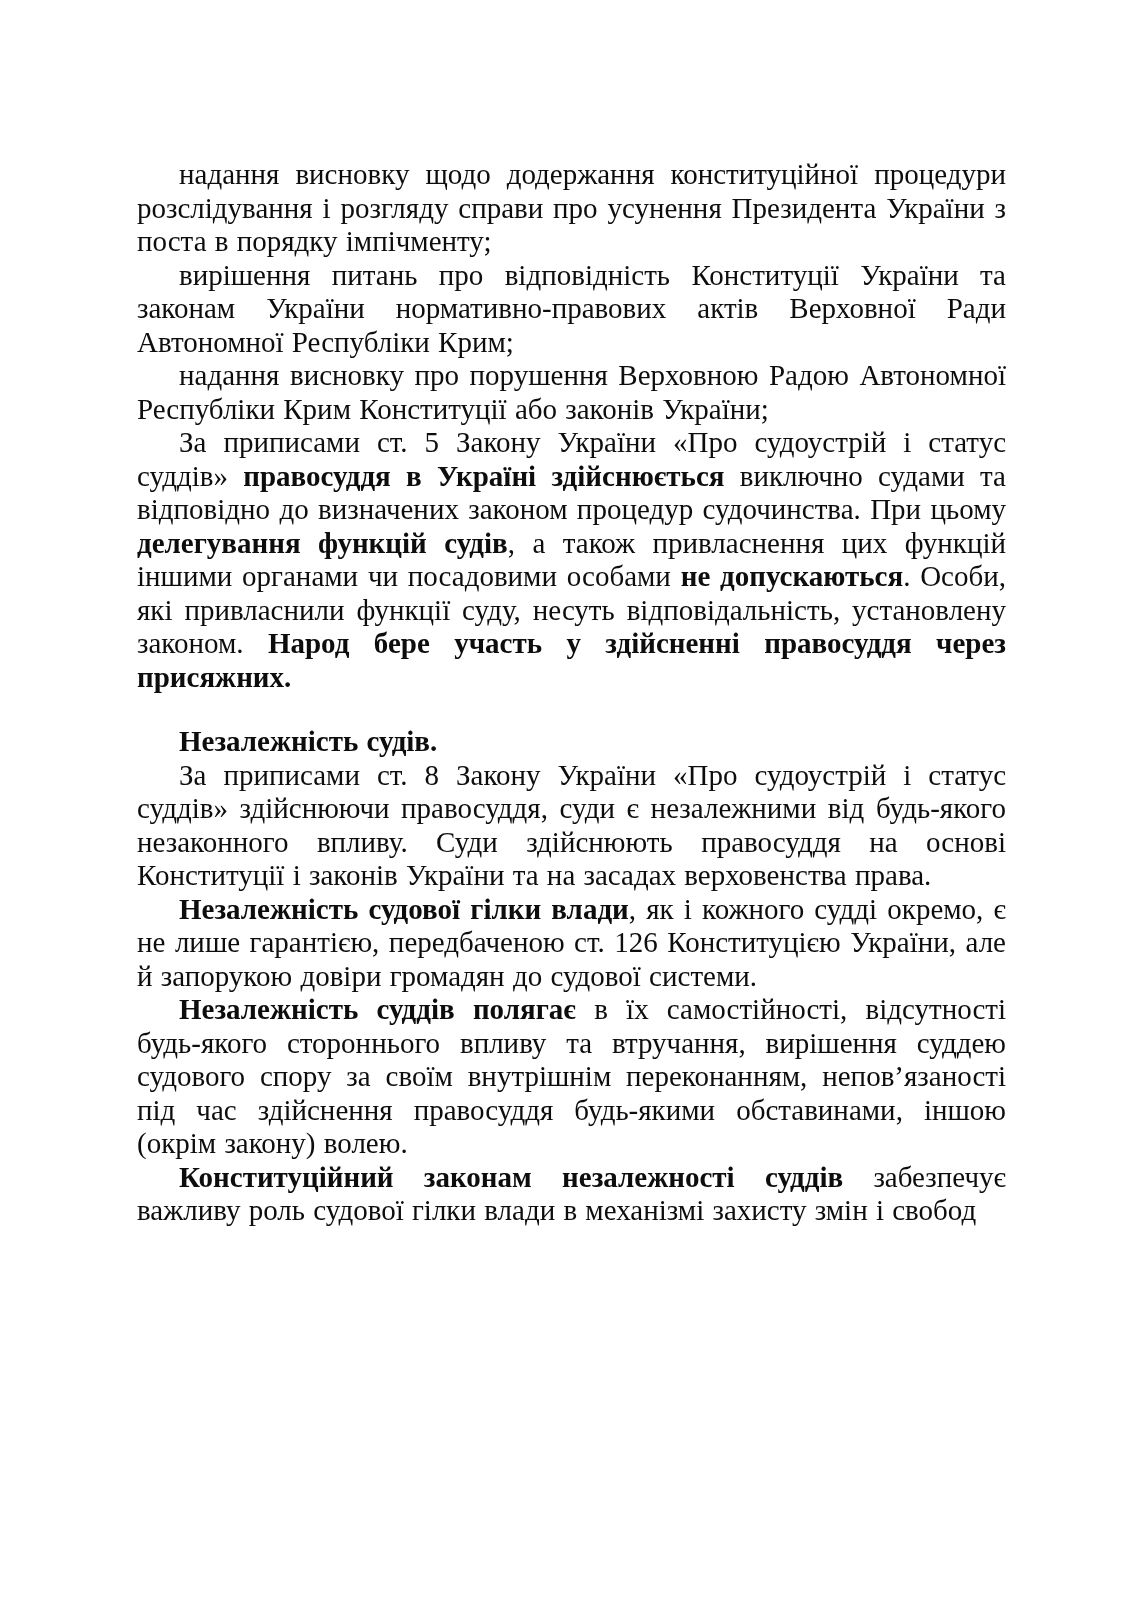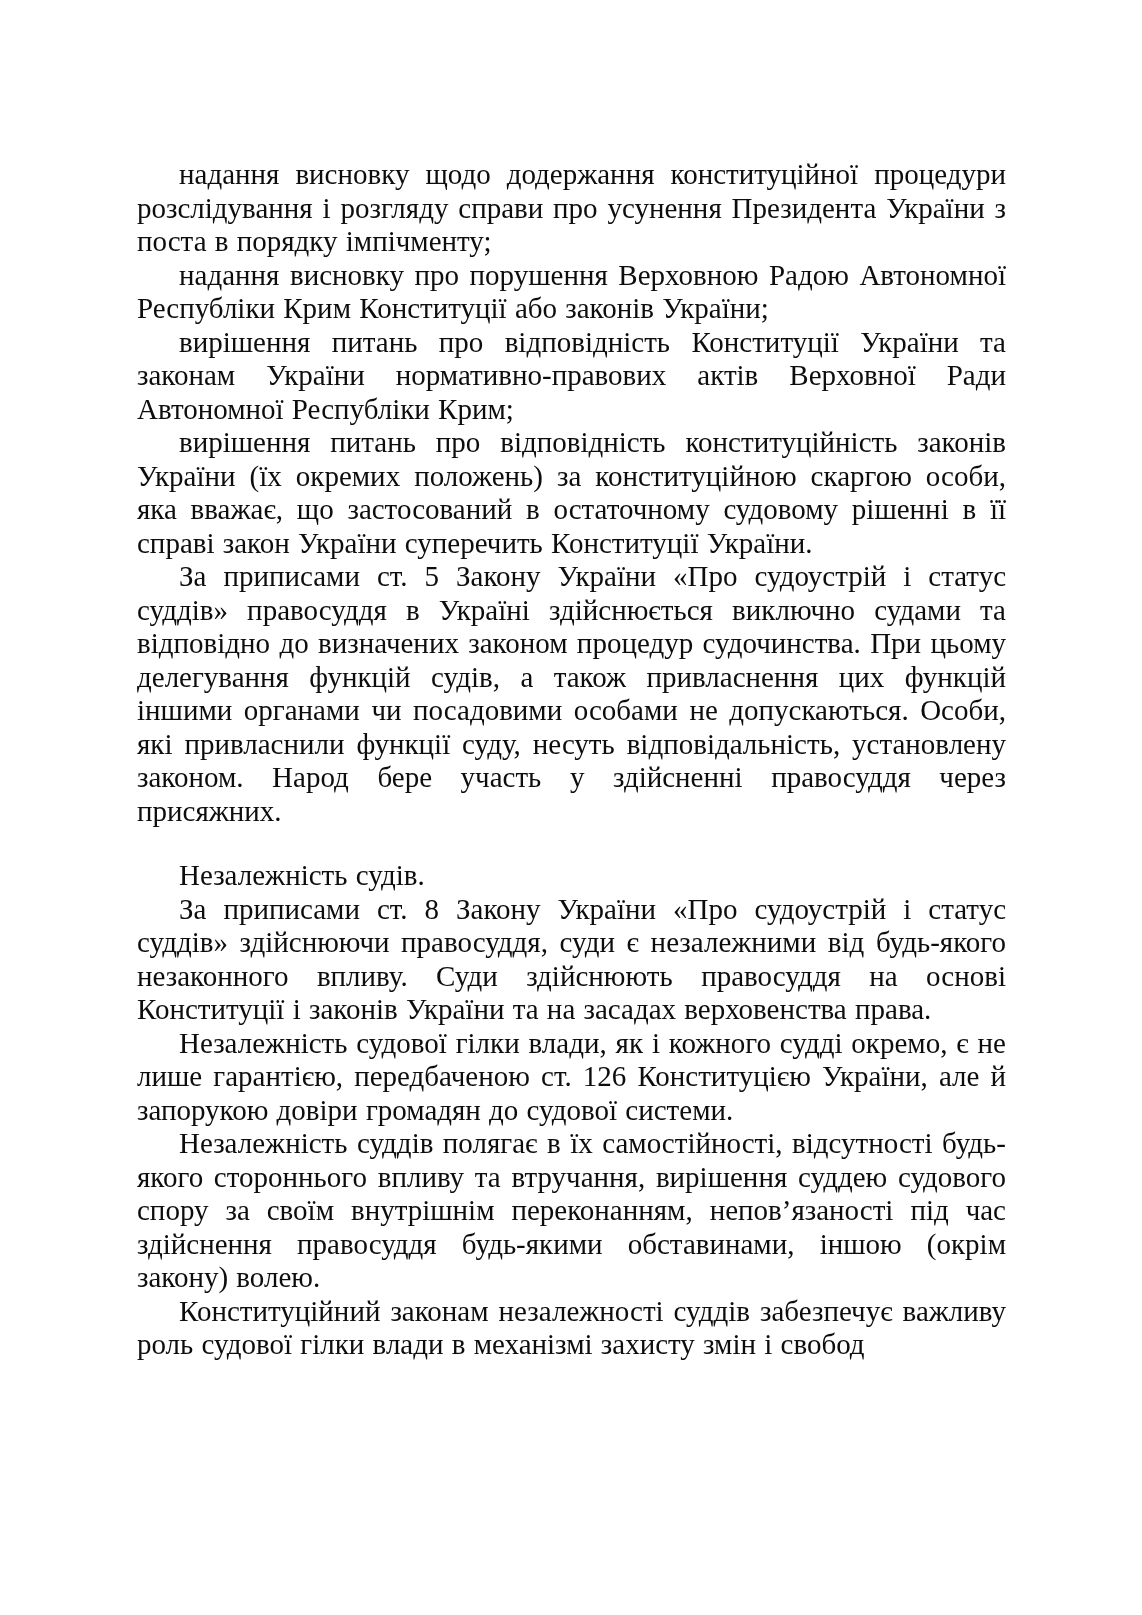--- a/index.html
+++ b/index.html
@@ -25,21 +25,21 @@
   .para {
     margin: 0;
     font-size: 29px;
     line-height: 33.5px;
     text-align: justify;
     text-align-last: left;
     text-indent: 42px;
     word-spacing: 1px;
   }
   .para b {
-    font-weight: normal;
+    font-weight: bold;
   }
   .heading {
     margin-top: 31px;
     text-align: center;
   }
   .page-number {
     position: absolute;
     top: 1477px;
     left: 0;
     width: 100%;
@@ -47,23 +47,22 @@
     font-size: 30px;
     line-height: 34px;
   }
 </style>
 </head>
 <body>
 
 <div class="page">
   <div class="text-block">
     <p class="para"><span>надання висновку щодо додержання конституційної процедури розслідування і розгляду справи про усунення Президента України з поста в порядку імпічменту;</span></p>
+    <p class="para"><span>вирішення питань про відповідність Конституції України та законам України нормативно-правових актів Верховної Ради Автономної Республіки Крим;</span></p>
     <p class="para"><span>надання висновку про порушення Верховною Радою Автономної Республіки Крим Конституції або законів України;</span></p>
-    <p class="para"><span>вирішення питань про відповідність Конституції України та законам України нормативно-правових актів Верховної Ради Автономної Республіки Крим;</span></p>
-    <p class="para"><span>вирішення питань про відповідність конституційність законів України (їх окремих положень) за конституційною скаргою особи, яка вважає, що застосований в остаточному судовому рішенні в її справі закон України суперечить Конституції України.</span></p>
     <p class="para"><span>За приписами ст. 5 Закону України «Про судоустрій і статус суддів» </span><b>правосуддя в Україні здійснюється</b><span> виключно судами та відповідно до визначених законом процедур судочинства. При цьому </span><b>делегування функцій судів</b><span>, а також привласнення цих функцій іншими органами чи посадовими особами </span><b>не допускаються</b><span>. Особи, які привласнили функції суду, несуть відповідальність, установлену законом. </span><b>Народ бере участь у здійсненні правосуддя через присяжних.</b></p>
     <p class="para heading"><b>Незалежність судів.</b></p>
     <p class="para"><span>За приписами ст. 8 Закону України «Про судоустрій і статус суддів» здійснюючи правосуддя, суди є незалежними від будь-якого незаконного впливу. Суди здійснюють правосуддя на основі Конституції і законів України та на засадах верховенства права.</span></p>
     <p class="para"><b>Незалежність судової гілки влади</b><span>, як і кожного судді окремо, є не лише гарантією, передбаченою ст. 126 Конституцією України, але й запорукою довіри громадян до судової системи.</span></p>
     <p class="para"><b>Незалежність суддів полягає</b><span> в їх самостійності, відсутності будь-якого стороннього впливу та втручання, вирішення суддею судового спору за своїм внутрішнім переконанням, непов’язаності під час здійснення правосуддя будь-якими обставинами, іншою (окрім закону) волею.</span></p>
     <p class="para"><b>Конституційний законам незалежності суддів</b><span> забезпечує важливу роль судової гілки влади в механізмі захисту змін і свобод</span></p>
   </div>
   <div class="page-number">7</div>
 </div>
 

